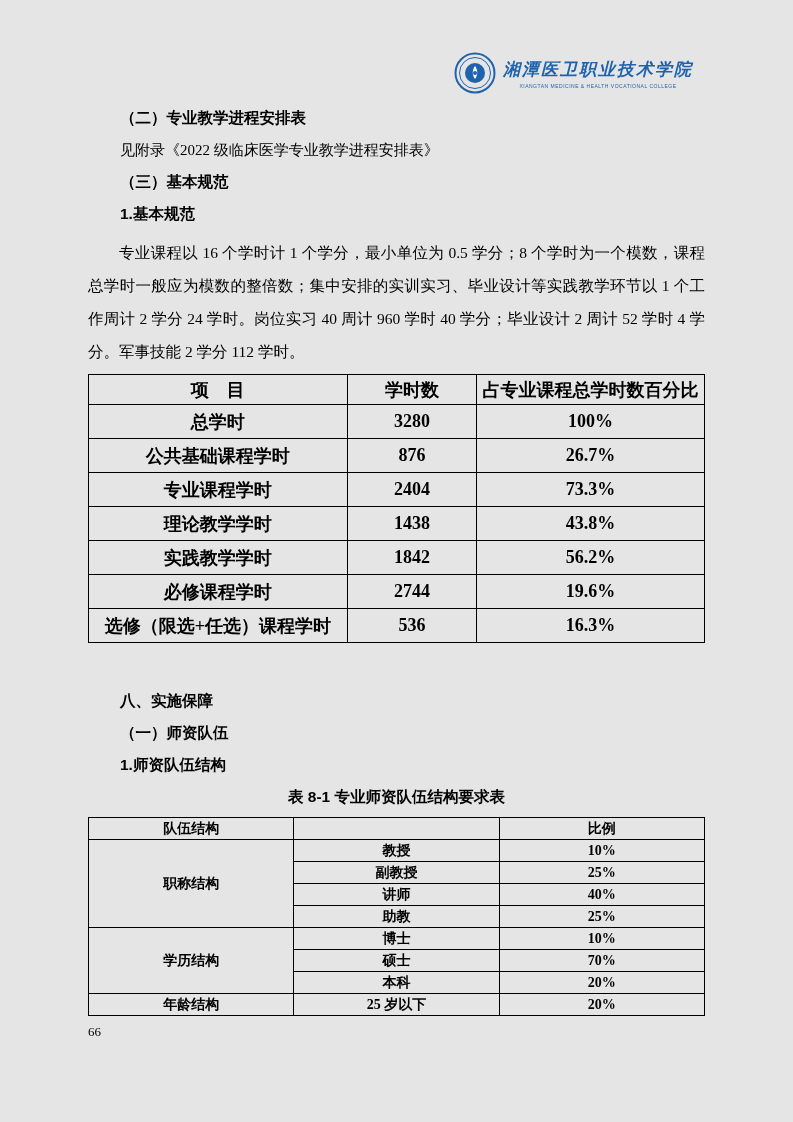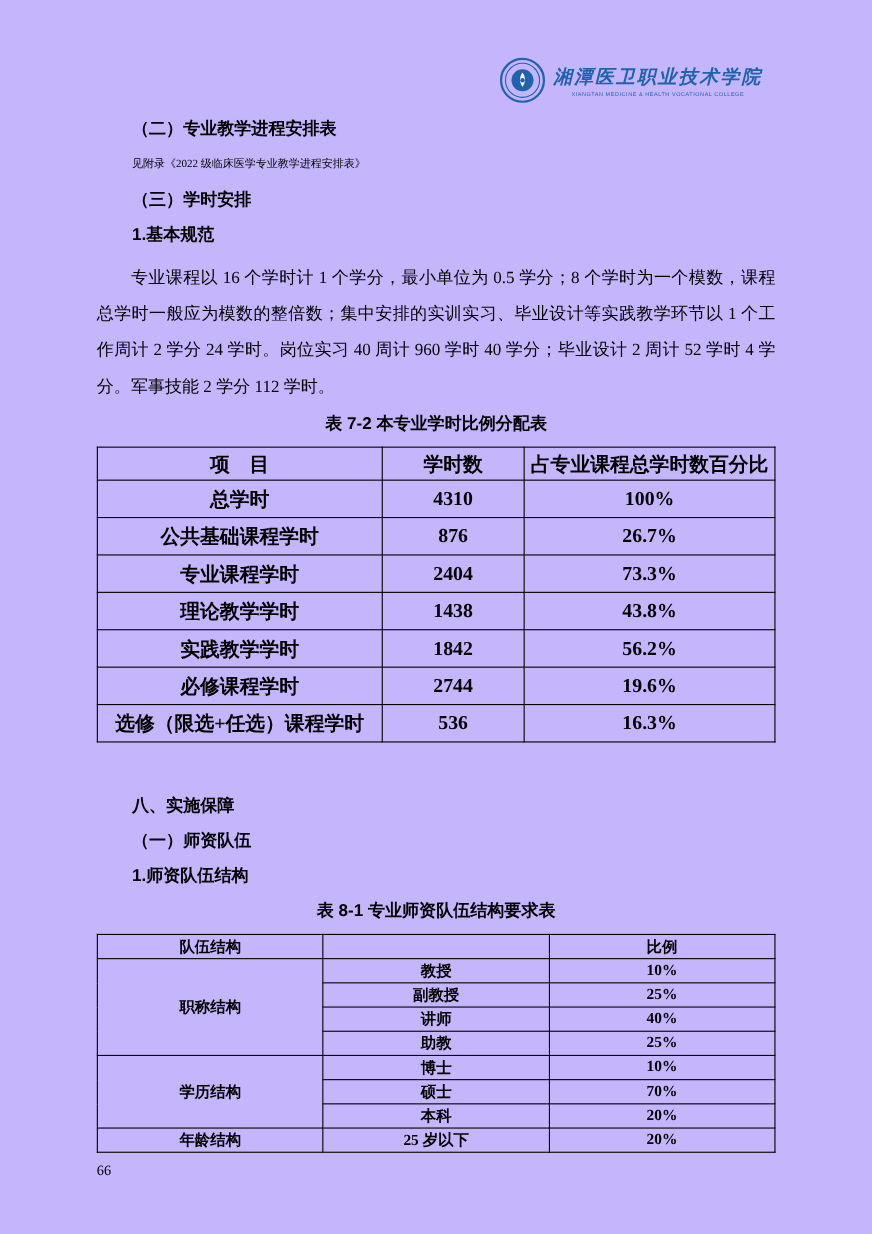--- a/index.html
+++ b/index.html
@@ -8,21 +8,21 @@
     width: 793px; height: 1122px;
     font-family: "Liberation Serif", serif;
     color: #000;
     position: relative;
     overflow: hidden;
   }
   .page {
     width: 793px; height: 1122px;
     padding: 108px 88px 0 88px;
     position: relative;
-    background: #c4b5fd;
+    background: #e5e5e5;
   }
   
   .logo {
     position: absolute; top: 52px; right: 100px;
     display: flex; align-items: center; gap: 7px;
   }
   .emblem { width: 42px; height: 42px; flex: 0 0 auto; }
   .logo-text { display: flex; flex-direction: column; align-items: center; }
   .logo-zh {
     font-size: 17px; font-weight: bold; font-style: italic;
@@ -34,21 +34,21 @@
     margin-top: 2px; white-space: nowrap;
     font-family: "Liberation Sans", sans-serif;
   }
   
   .hei { font-family: "Liberation Sans", sans-serif; font-weight: bold; }
   .h-line {
     font-size: 15.5px; line-height: 20px;
     margin: 0 0 12px 32px;
   }
   .plain-line {
-    font-size: 10px; line-height: 20px;
+    font-size: 15px; line-height: 20px;
     margin: 0 0 12px 32px;
   }
   .body-para {
     font-size: 15.5px; line-height: 33px;
     text-align: justify; text-indent: 2em;
     margin-bottom: 6px;
   }
   .caption {
     text-align: center; font-size: 15.5px; line-height: 20px;
     margin: 8px 0 10px 0;
@@ -82,43 +82,42 @@
       </svg>
     </span>
     <span class="logo-text">
       <span class="logo-zh">湘潭医卫职业技术学院</span>
       <span class="logo-en">XIANGTAN MEDICINE &amp; HEALTH VOCATIONAL COLLEGE</span>
     </span>
   </div>
 
   <div class="h-line hei">（二）专业教学进程安排表</div>
   <div class="plain-line">见附录《2022 级临床医学专业教学进程安排表》</div>
-  <div class="h-line hei">（三）学时安排</div>
+  <div class="h-line hei">（三）基本规范</div>
   <div class="h-line hei">1.基本规范</div>
   <p class="body-para">专业课程以 16 个学时计 1 个学分，最小单位为 0.5 学分；8 个学时为一个模数，课程总学时一般应为模数的整倍数；集中安排的实训实习、毕业设计等实践教学环节以 1 个工作周计 2 学分 24 学时。岗位实习 40 周计 960 学时 40 学分；毕业设计 2 周计 52 学时 4 学分。军事技能 2 学分 112 学时。</p>
 
-  <div class="caption hei">表 7-2  本专业学时比例分配表</div>
 
   <table class="t1">
     <colgroup>
         <col class="c1">
         <col class="c2">
         <col class="c3">
       </colgroup>
     <thead>
       <tr>
         <th>项　目</th>
         <th>学时数</th>
         <th>占专业课程总学时数百分比</th>
       </tr>
     </thead>
     <tbody>
         <tr>
           <td>总学时</td>
-          <td>4310</td>
+          <td>3280</td>
           <td>100%</td>
         </tr>
         <tr>
           <td>公共基础课程学时</td>
           <td>876</td>
           <td>26.7%</td>
         </tr>
         <tr>
           <td>专业课程学时</td>
           <td>2404</td>

